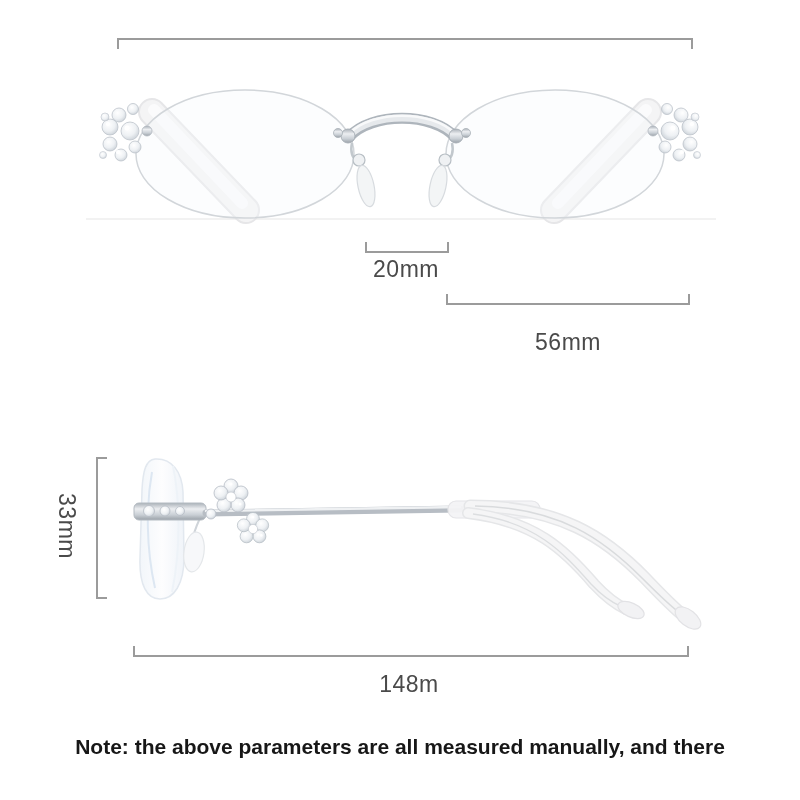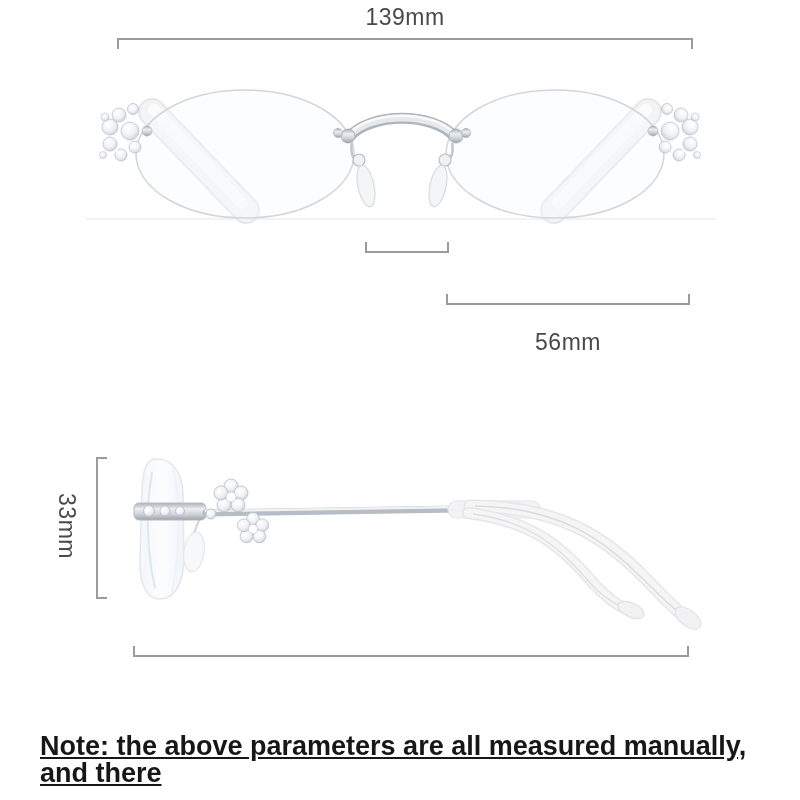--- a/index.html
+++ b/index.html
@@ -14,22 +14,22 @@
   }
   .bracket{position:absolute;}
   .bracket.down{border-top:2px solid #9b9b9b;border-left:2px solid #9b9b9b;border-right:2px solid #9b9b9b;}
   .bracket.up{border-bottom:2px solid #9b9b9b;border-left:2px solid #9b9b9b;border-right:2px solid #9b9b9b;}
   .bracket.right{border-left:2px solid #9b9b9b;border-top:2px solid #9b9b9b;border-bottom:2px solid #9b9b9b;}
   #label-lens-height{
     left:66px;top:526px;transform:translate(-50%,-50%) rotate(90deg);
     transform-origin:center center;
   }
   .note{
-    position:absolute;left:40px;width:720px;text-align:left;
-    color:#171717;font-weight:bold;font-size:27px;line-height:27px;text-decoration:underline;
+    position:absolute;left:40px;width:720px;text-align:center;
+    color:#171717;font-weight:bold;font-size:21px;line-height:27px;
   }
 </style>
 </head>
 <body>
 
 <div id="stage">
 
   <svg id="artwork" width="800" height="800" viewBox="0 0 800 800">
     <defs>
       <linearGradient id="silverV" x1="0" y1="0" x2="0" y2="1">
@@ -153,30 +153,31 @@
 
       <g>
         <path d="M468,513 C535,521 565,550 594,584 C608,599 617,605 626,609" fill="none" stroke="#e5e6e8" stroke-width="12" stroke-linecap="round"></path>
         <path d="M468,513 C535,521 565,550 594,584 C608,599 617,605 626,609" fill="none" stroke="#f5f5f6" stroke-width="9" stroke-linecap="round"></path>
         <path d="M473,514 C535,522 563,552 591,584 C604,598 613,603 622,607" fill="none" stroke="#dcdee0" stroke-width="1.4"></path>
         <ellipse cx="631" cy="610" rx="14" ry="7" transform="rotate(24 631 610)" fill="#f2f2f4" stroke="#e2e2e5" stroke-width="1.2"></ellipse>
       </g>
     </g>
   </svg>
 
-  <div class="dim-label" style="left:117px;top:4px;width:576px;">139mm</div>
   <div class="bracket down" style="left:117px;top:38px;width:572px;height:9px;"></div>
 
   <div class="bracket up" style="left:365px;top:242px;width:80px;height:9px;"></div>
+  <div class="dim-label" style="left:346px;top:256px;width:120px;">20mm</div>
 
   <div class="bracket up" style="left:446px;top:294px;width:240px;height:9px;"></div>
   <div class="dim-label" style="left:508px;top:309px;width:120px;margin-top:20px;">56mm</div>
 
   <div class="bracket right" style="left:96px;top:457px;width:9px;height:138px;"></div>
   <div class="dim-label" id="label-lens-height">33mm</div>
 
   <div class="bracket up" style="left:133px;top:646px;width:552px;height:9px;"></div>
+  <div class="dim-label" style="left:130px;top:671px;width:558px;">148m</div>
 
   <div class="note" style="top:733px;">
     <div>Note: the above parameters are all measured manually, and there</div>
   </div>
 
 </div>
 
 </body></html>

